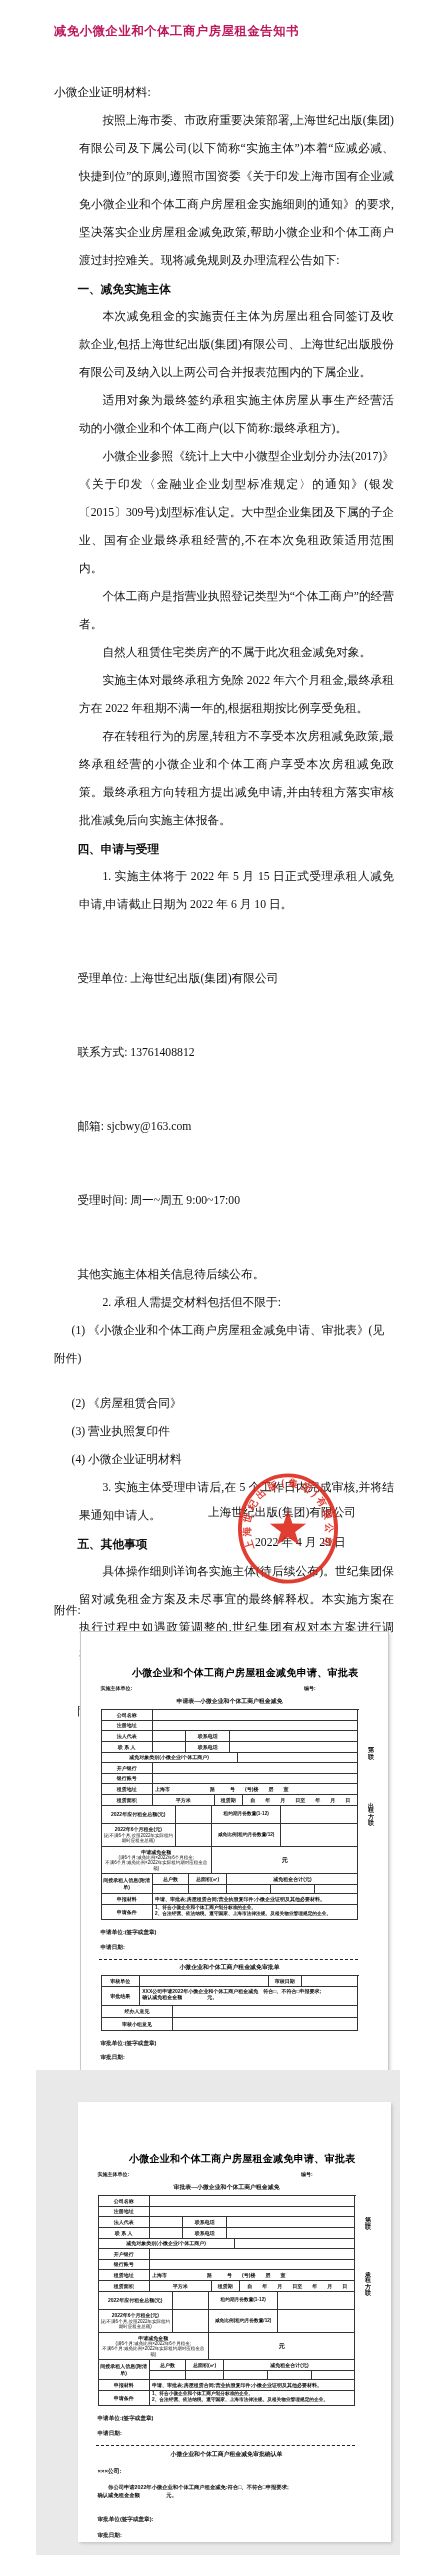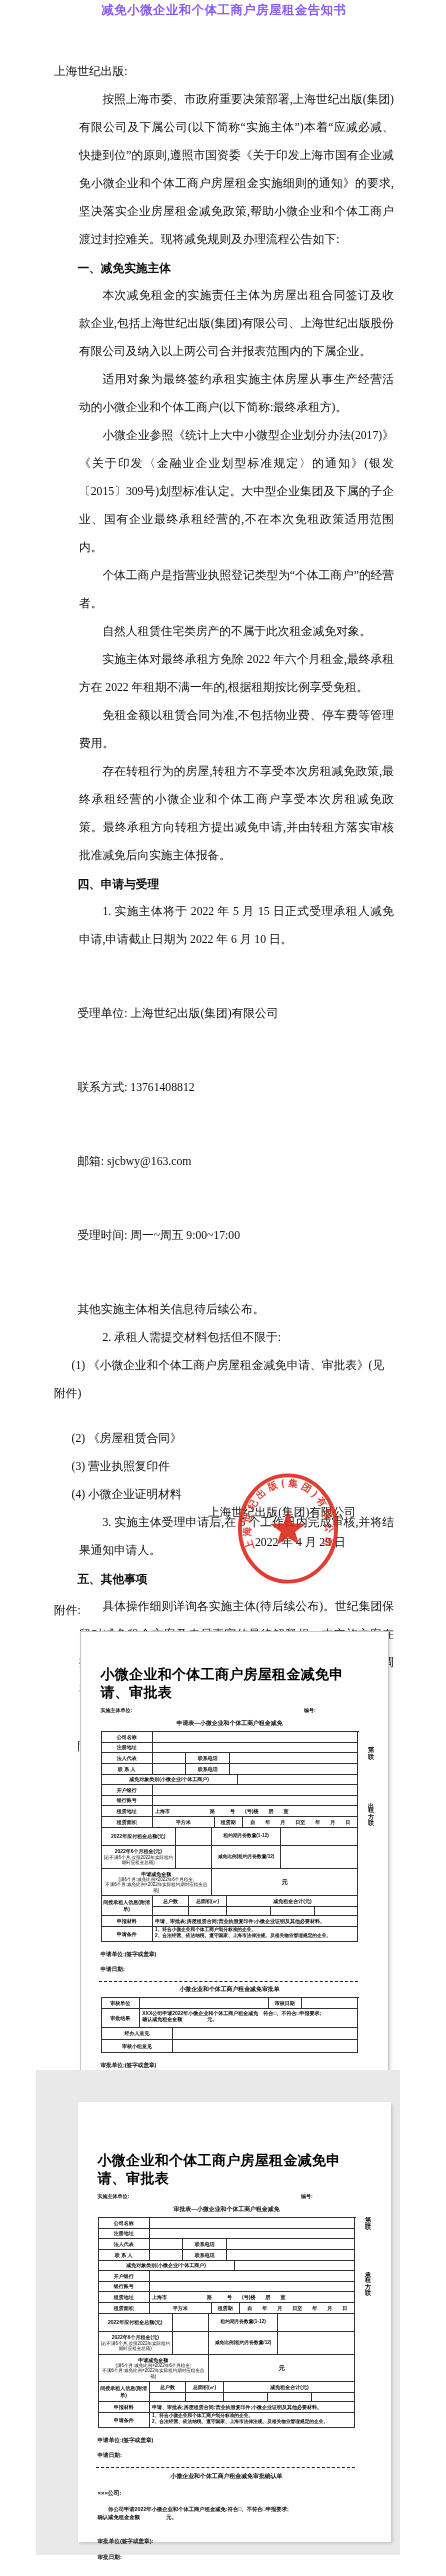--- a/index.html
+++ b/index.html
@@ -4,22 +4,22 @@
 <style>
   * { box-sizing: border-box; margin: 0; padding: 0; }
   html,body { background:#ffffff; }
   body { width:447px; height:2576px; position:relative; overflow:hidden;
          font-family:"Liberation Serif","DejaVu Serif",serif; color:#111; }
 
   .canvas { position:absolute; inset:0; }
 
   
   .notice { position:absolute; left:54px; top:0; width:340px; }
-  .title  { text-align:center; margin-top:0; font:bold 12.3px/20px "Liberation Sans","DejaVu Sans",sans-serif;
-            letter-spacing:0.6px; color:#8b5cf6; }
+  .title  { text-align:left; margin-top:21px; font:bold 12.3px/20px "Liberation Sans","DejaVu Sans",sans-serif;
+            letter-spacing:0.6px; color:#be185d; }
   .salutation { margin-top:38px; font-size:11.7px; line-height:28px; }
   .para { font-size:11.7px; line-height:28px; }
   .p-body   { text-indent:2em; text-align:justify;margin-left:25px; }
   .p-heading{ text-indent:2em; font-family:"Liberation Sans","DejaVu Sans",sans-serif; font-weight:bold; }
   .p-plain  { text-indent:2em;margin-top:46px; }
   .p-item   { text-indent:1.5em; }
   .p-item1  { text-indent:1.5em; margin-bottom:17px; }
   .p-attach { text-indent:2em; margin-top:0; }
 
   .sig-company { position:absolute; left:208px; top:1505px; font-size:11.7px; white-space:nowrap; }
@@ -29,21 +29,21 @@
 
   .attach-label { position:absolute; left:54px; top:1603px; font-size:11.7px; }
 
   
   .gray-wrap { position:absolute; left:36px; top:2070px; width:364px; height:485px; background:#e9e9e9; }
   .page { position:absolute; background:#fff; box-shadow:2.2px 2.2px 3.4px rgba(0,0,0,.2);
           font-family:"Liberation Sans","DejaVu Sans",sans-serif; }
   .page1 { left:80px; top:1631px; width:309px; height:440px; border:0.6px solid #c9c9c9; }
   .page2 { left:78px; top:2102px; width:313px; height:440px; }
 
-  .ptitle { text-align:left; font-weight:bold; font-size:14px; letter-spacing:0.3px;
+  .ptitle { text-align:right; font-weight:bold; font-size:10px; letter-spacing:0.3px;
             width:258px; margin-left:19.5px; color:#000; }
   .page1 .ptitle { margin-top:34px; }
   .page2 .ptitle { margin-top:50px; }
   .pmeta { position:relative; height:9px; margin-top:5px; font-weight:bold; font-size:5px; }
   .pmeta .mleft  { position:absolute; left:19.5px; }
   .pmeta .mright { position:absolute; left:223px; }
   .psub { text-align:center; font-weight:bold; font-size:5.9px; width:258px; margin-left:19.5px; margin-top:3.4px; }
 
   .ftable { width:258px; margin:2.8px 0 0 19.5px; border-top:0.8px solid #333; border-left:0.8px solid #333;
             font-size:5px; }
@@ -81,42 +81,41 @@
   .cunit  { margin:17px 0 0 19.5px; font-weight:bold; font-size:5.6px; }
   .cdate  { margin:7.8px 0 0 19.5px; font-weight:bold; font-size:5.6px; }
 </style>
 </head>
 <body>
 
 <div class="canvas">
 
   <div class="notice">
     <div class="title">减免小微企业和个体工商户房屋租金告知书</div>
-    <div class="salutation">上海世纪出版:</div>
+    <div class="salutation">小微企业证明材料:</div>
     <div>
 
         <div class="para p-body">按照上海市委、市政府重要决策部署,上海世纪出版(集团)有限公司及下属公司(以下简称“实施主体”)本着“应减必减、快捷到位”的原则,遵照市国资委《关于印发上海市国有企业减免小微企业和个体工商户房屋租金实施细则的通知》的要求,坚决落实企业房屋租金减免政策,帮助小微企业和个体工商户渡过封控难关。现将减免规则及办理流程公告如下:</div>
 
         <div class="para p-heading">一、减免实施主体</div>
 
         <div class="para p-body">本次减免租金的实施责任主体为房屋出租合同签订及收款企业,包括上海世纪出版(集团)有限公司、上海世纪出版股份有限公司及纳入以上两公司合并报表范围内的下属企业。</div>
 
 
         <div class="para p-body">适用对象为最终签约承租实施主体房屋从事生产经营活动的小微企业和个体工商户(以下简称:最终承租方)。</div>
 
         <div class="para p-body">小微企业参照《统计上大中小微型企业划分办法(2017)》《关于印发〈金融业企业划型标准规定〉的通知》(银发〔2015〕309号)划型标准认定。大中型企业集团及下属的子企业、国有企业最终承租经营的,不在本次免租政策适用范围内。</div>
 
         <div class="para p-body">个体工商户是指营业执照登记类型为“个体工商户”的经营者。</div>
 
         <div class="para p-body">自然人租赁住宅类房产的不属于此次租金减免对象。</div>
 
 
         <div class="para p-body">实施主体对最终承租方免除 2022 年六个月租金,最终承租方在 2022 年租期不满一年的,根据租期按比例享受免租。</div>
 
-        <div class="para p-body">免租金额以租赁合同为准,不包括物业费、停车费等管理费用。</div>
 
         <div class="para p-body">存在转租行为的房屋,转租方不享受本次房租减免政策,最终承租经营的小微企业和个体工商户享受本次房租减免政策。最终承租方向转租方提出减免申请,并由转租方落实审核批准减免后向实施主体报备。</div>
 
         <div class="para p-heading">四、申请与受理</div>
 
         <div class="para p-body">1. 实施主体将于 2022 年 5 月 15 日正式受理承租人减免申请,申请截止日期为 2022 年 6 月 10 日。</div>
 
         <div class="para p-plain">受理单位: 上海世纪出版(集团)有限公司</div>
 
 

